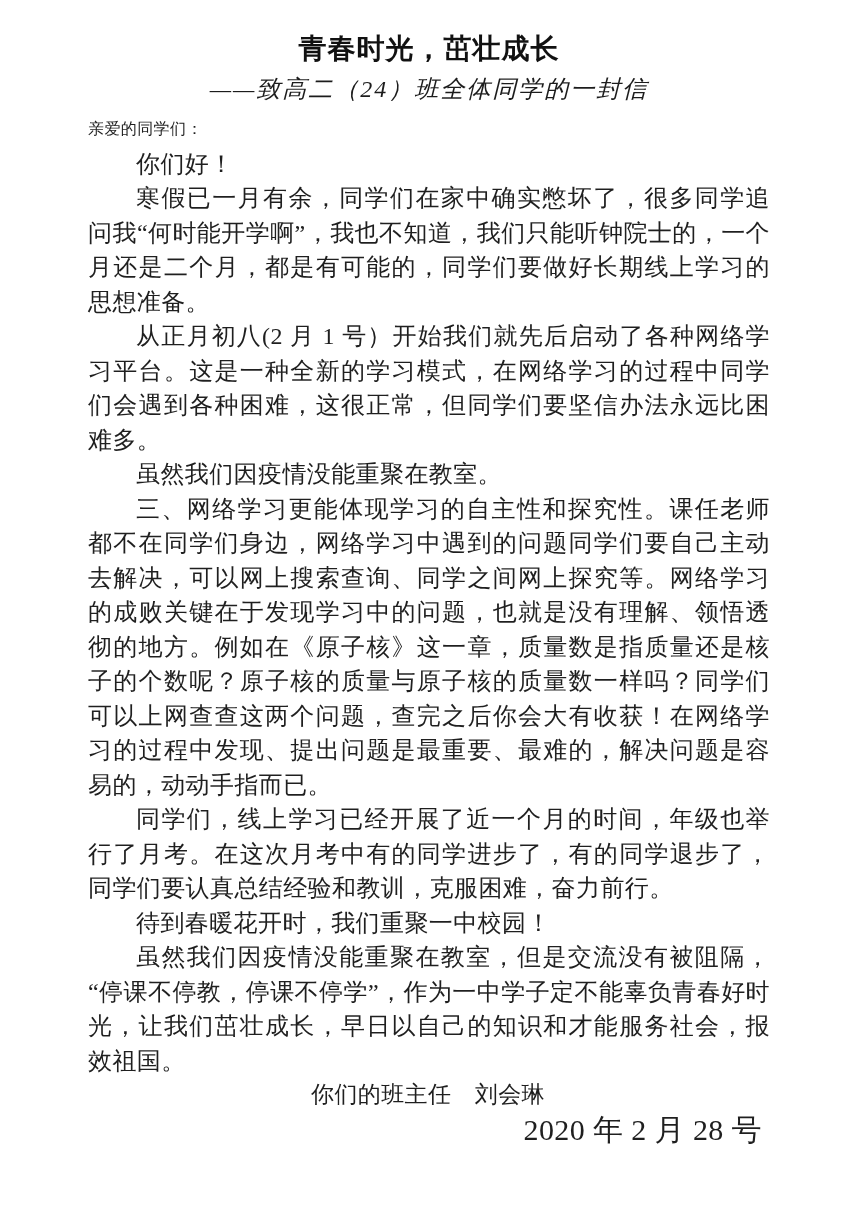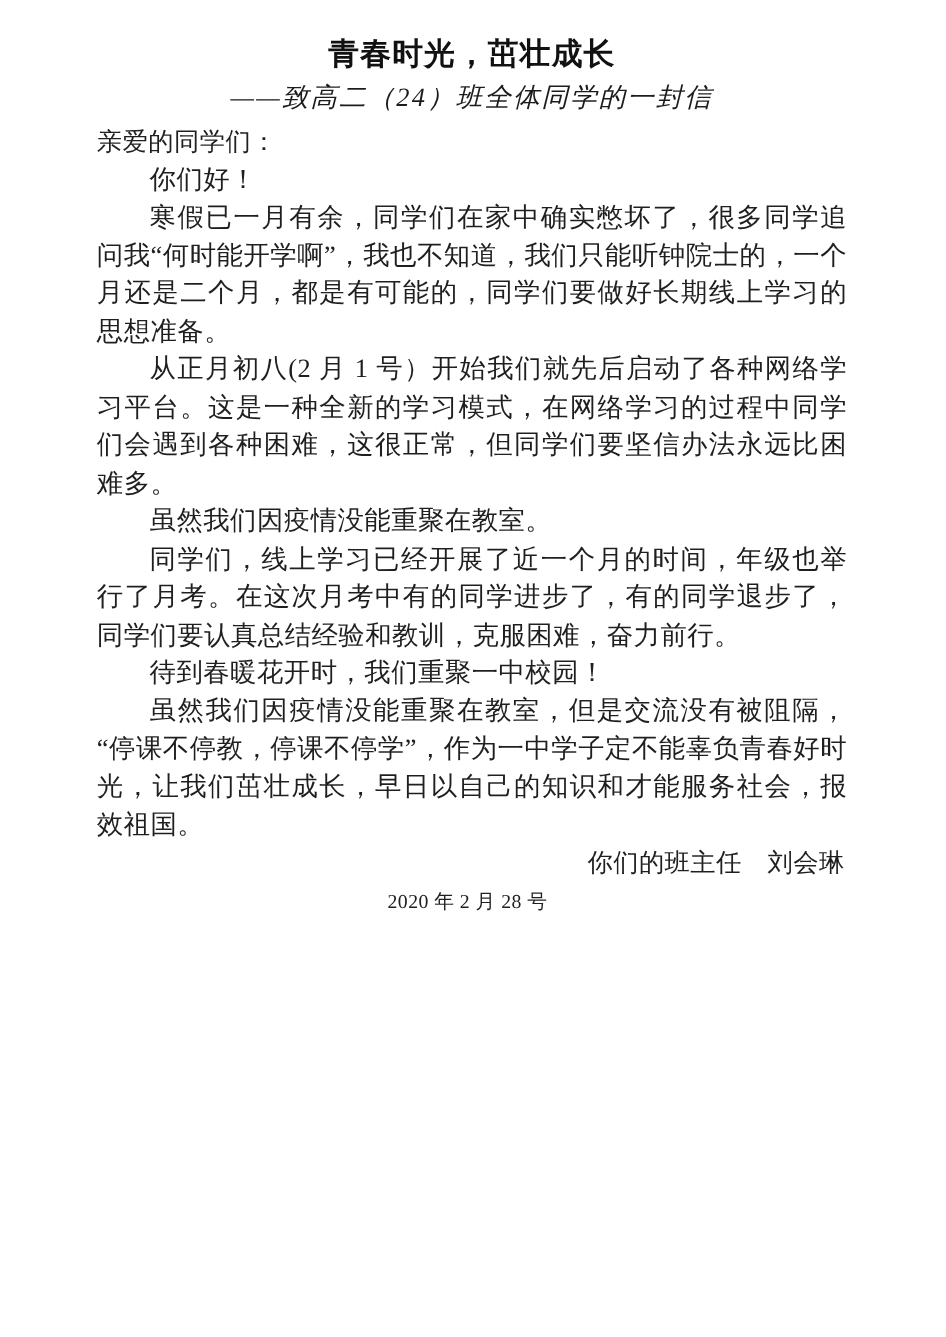--- a/index.html
+++ b/index.html
@@ -34,59 +34,60 @@
     text-align: center;
     font-family: "Liberation Serif", "DejaVu Serif", serif;
     font-style: italic;
     font-weight: 400;
     font-size: 24px;
     letter-spacing: 2px;
     line-height: 34px;
     color: #1c1c1c;
   }
   .salutation {
-    font-size: 23px;
+    font-size: 16px;
     line-height: 34.5px;
     letter-spacing: 0.4px;
   }
   .body-text p.para {
     margin: 0;
     font-size: 24px;
     line-height: 34.5px;
     letter-spacing: 0.4px;
     text-align: justify;
     text-indent: 2em;
     word-break: break-all;
   }
   .signature {
     font-size: 23px;
     line-height: 34.5px;
     letter-spacing: 0.4px;
-    text-align: right;
+    text-align: center;
     padding-right: 2px;
   }
   .date {
-    font-size: 18px;
+    font-size: 30px;
     line-height: 34.5px;
     letter-spacing: 0.4px;
-    text-align: center;
+    text-align: right;
     padding-right: 8px;
   }
 </style>
 </head>
 <body>
 
 <div class="page">
   <h1 class="title">青春时光，茁壮成长</h1>
   <h2 class="subtitle">——致高二（24）班全体同学的一封信</h2>
   <div class="salutation">亲爱的同学们：</div>
   <div class="body-text">
       <p class="para">你们好！</p>
       <p class="para">寒假已一月有余，同学们在家中确实憋坏了，很多同学追问我“何时能开学啊”，我也不知道，我们只能听钟院士的，一个月还是二个月，都是有可能的，同学们要做好长期线上学习的思想准备。</p>
       <p class="para">从正月初八(2 月 1 号）开始我们就先后启动了各种网络学习平台。这是一种全新的学习模式，在网络学习的过程中同学们会遇到各种困难，这很正常，但同学们要坚信办法永远比困难多。</p>
       <p class="para">虽然我们因疫情没能重聚在教室。</p>
+      <p class="para">三、网络学习更能体现学习的自主性和探究性。课任老师都不在同学们身边，网络学习中遇到的问题同学们要自己主动去解决，可以网上搜索查询、同学之间网上探究等。网络学习的成败关键在于发现学习中的问题，也就是没有理解、领悟透彻的地方。例如在《原子核》这一章，质量数是指质量还是核子的个数呢？原子核的质量与原子核的质量数一样吗？同学们可以上网查查这两个问题，查完之后你会大有收获！在网络学习的过程中发现、提出问题是最重要、最难的，解决问题是容易的，动动手指而已。</p>
       <p class="para">同学们，线上学习已经开展了近一个月的时间，年级也举行了月考。在这次月考中有的同学进步了，有的同学退步了，同学们要认真总结经验和教训，克服困难，奋力前行。</p>
       <p class="para">待到春暖花开时，我们重聚一中校园！</p>
       <p class="para">虽然我们因疫情没能重聚在教室，但是交流没有被阻隔，“停课不停教，停课不停学”，作为一中学子定不能辜负青春好时光，让我们茁壮成长，早日以自己的知识和才能服务社会，报效祖国。</p>
     </div>
   <div class="signature">你们的班主任　刘会琳</div>
   <div class="date">2020 年 2 月 28 号</div>
 </div>
 
 </body></html>

